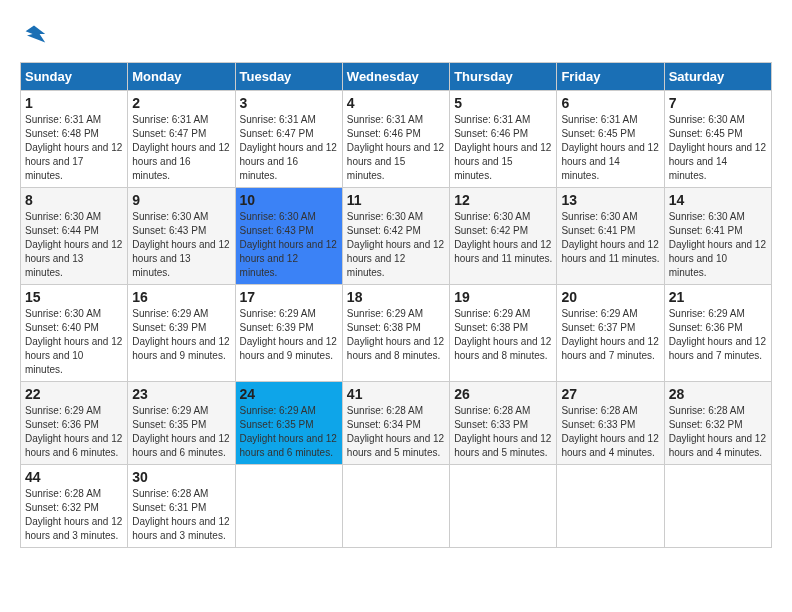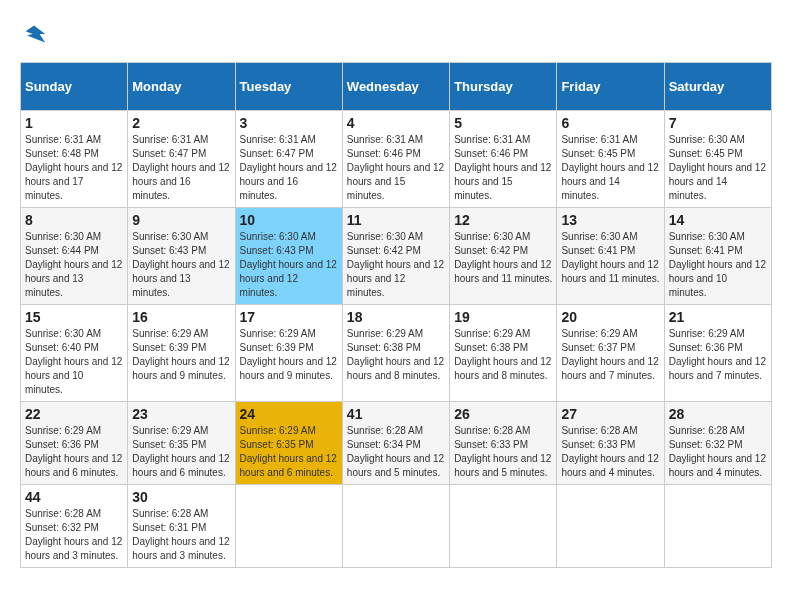--- a/index.html
+++ b/index.html
@@ -38,21 +38,21 @@
       color: #555;
     }
     .calendar {
       width: 100%;
       border-collapse: collapse;
       font-size: 11px;
     }
     .calendar th {
       background-color: #1a6fb5;
       color: #fff;
-      padding: 16px 4px;
+      padding: 6px 4px;
       text-align: left;
       font-size: 13px;
       font-weight: bold;
       border: 1px solid #ccc;
       margin-left: 36px;
     }
     .calendar td {
       border: 1px solid #ccc;
       vertical-align: top;
       padding: 4px;
@@ -181,21 +181,21 @@
     </div>
   </td>
         <td style="background: rgb(245, 245, 245);">
     <span class="day-num">9</span>
     <div class="day-info">
       Sunrise: 6:30 AM<br>
       Sunset: 6:43 PM<br>
       Daylight hours and 12 hours and 13 minutes.
     </div>
   </td>
-        <td style="background: #7dd3fc;">
+        <td style="background: #3b82f6;">
     <span class="day-num">10</span>
     <div class="day-info">
       Sunrise: 6:30 AM<br>
       Sunset: 6:43 PM<br>
       Daylight hours and 12 hours and 12 minutes.
     </div>
   </td>
         <td style="background: rgb(245, 245, 245);">
     <span class="day-num">11</span>
     <div class="day-info">
@@ -297,21 +297,21 @@
     </div>
   </td>
         <td style="background: rgb(245, 245, 245);">
     <span class="day-num">23</span>
     <div class="day-info">
       Sunrise: 6:29 AM<br>
       Sunset: 6:35 PM<br>
       Daylight hours and 12 hours and 6 minutes.
     </div>
   </td>
-        <td style="background: #eab308;">
+        <td style="background: #0ea5e9;">
     <span class="day-num">24</span>
     <div class="day-info">
       Sunrise: 6:29 AM<br>
       Sunset: 6:35 PM<br>
       Daylight hours and 12 hours and 6 minutes.
     </div>
   </td>
         <td style="background: rgb(245, 245, 245);">
     <span class="day-num">41</span>
     <div class="day-info">

